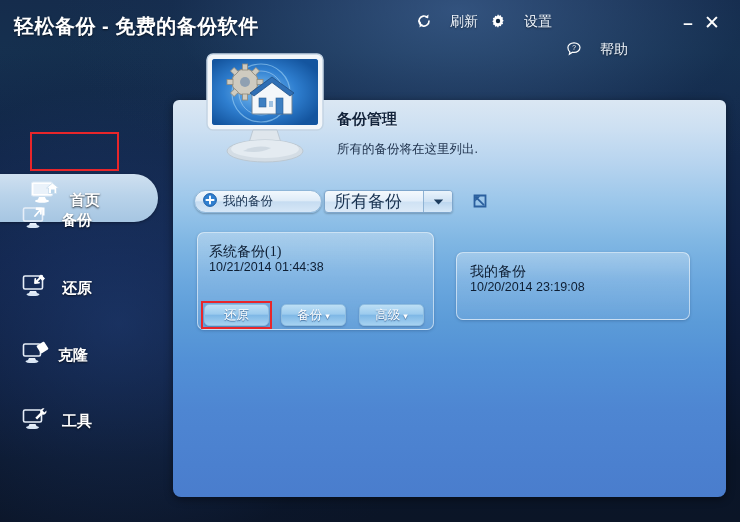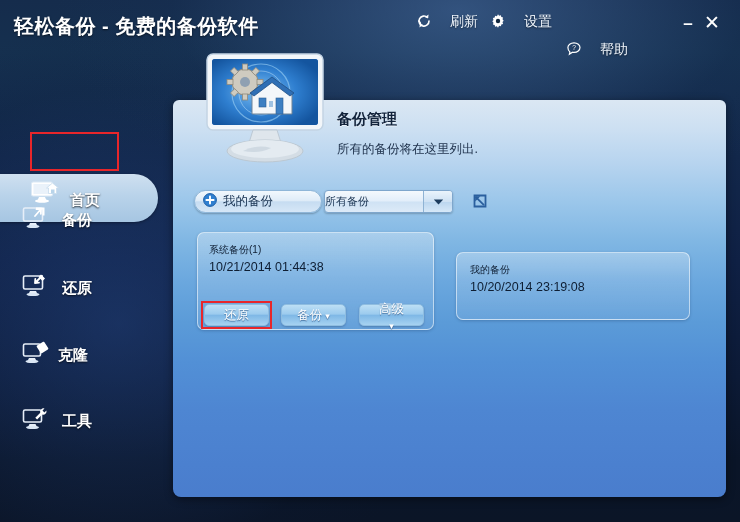--- a/index.html
+++ b/index.html
@@ -97,60 +97,60 @@
     font-size:12.5px;color:#16304f;cursor:pointer;
     box-shadow:0 1px 2px rgba(0,0,0,0.25);
   }
   #dropdown{
     position:absolute;left:324px;top:190px;width:129px;height:23px;
     border-radius:4px;border:1px solid #7ea6cc;box-sizing:border-box;
     background:linear-gradient(180deg,#f4f9fd 0%,#e2eefa 48%,#cfe2f4 52%,#dceaf8 100%);
     display:flex;align-items:center;cursor:pointer;overflow:hidden;
     box-shadow:0 1px 2px rgba(0,0,0,0.22);
   }
-  #dropdown-value{font-size:11px;color:#16304f;flex:1;}
+  #dropdown-value{padding-left:9px;font-size:17px;color:#16304f;flex:1;}
   #dropdown-arrow{
     width:28px;height:100%;border-left:1px solid #8fb3d4;
     background:linear-gradient(180deg,#eaf4fc 0%,#cfe2f4 50%,#bbd6ef 52%,#d6e8f8 100%);
     display:flex;align-items:center;justify-content:center;
   }
   #refresh-list{
     position:absolute;left:470px;top:191px;width:20px;height:20px;cursor:pointer;
   }
   
   .card{
     position:absolute;border-radius:7px;box-sizing:border-box;
     border:1px solid rgba(255,255,255,0.55);
     background:linear-gradient(180deg,rgba(255,255,255,0.30) 0%,rgba(255,255,255,0.16) 38%,rgba(255,255,255,0.07) 100%);
     box-shadow:0 1px 3px rgba(20,50,90,0.28);
   }
   #card-1{left:197px;top:232px;width:237px;height:98px;}
   #card-2{left:456px;top:252px;width:234px;height:68px;}
   .card-name{
-    position:absolute;font-size:10px;color:#0e1e33;font-weight:normal;
+    position:absolute;font-size:14px;color:#0e1e33;font-weight:normal;font-family:Liberation Serif, serif;
   }
   .card-date{
     position:absolute;font-size:12.5px;color:#0e1e33;
   }
   #c1-name{left:209px;top:243px;}
   #c1-date{left:209px;top:260px;}
   #c2-name{left:470px;top:263px;}
   #c2-date{left:470px;top:280px;}
   .card-btn{
     position:absolute;height:22px;border-radius:5px;box-sizing:border-box;
     border:1px solid #8fbde0;
     background:linear-gradient(180deg,#bddff5 0%,#9ccbee 45%,#7fb8e6 52%,#a6d2f1 100%);
     display:flex;align-items:center;justify-content:center;gap:3px;
     font-size:12.5px;color:#ffffff;cursor:pointer;
     text-shadow:0 1px 1px rgba(30,70,120,0.75);
     box-shadow:0 1px 2px rgba(20,50,90,0.3);
   }
   #b-restore{left:204px;top:304px;width:65px;}
   #b-backup{left:281px;top:304px;width:65px;}
-  #b-adv{left:359px;top:304px;width:65px;flex-direction:column;}
+  #b-adv{left:359px;top:304px;width:65px;}
   .chev{font-size:9px;line-height:1;position:relative;top:1px;}
 </style>
 </head>
 <body>
 
 <div id="app">
 
   <div id="titlebar">
     <div id="app-title">轻松备份 - 免费的备份软件</div>
 

